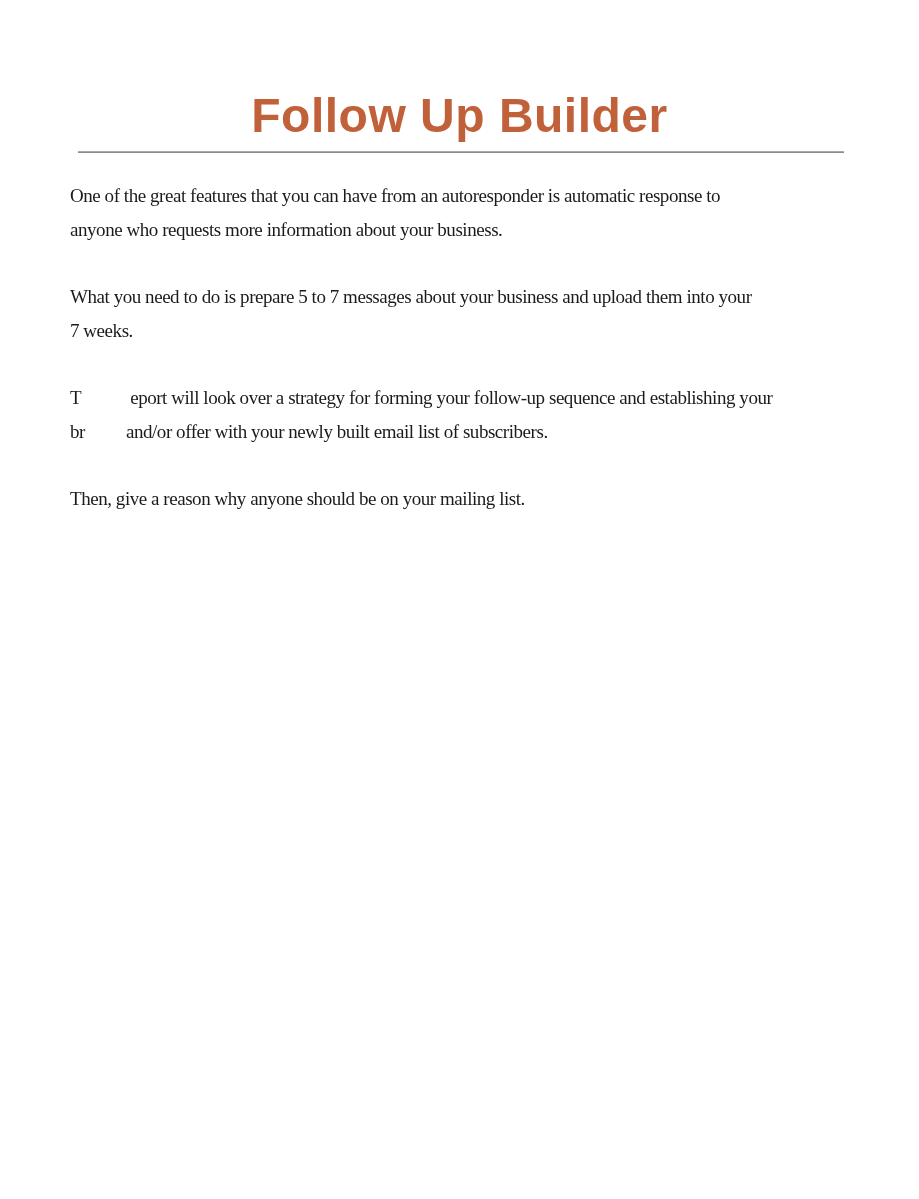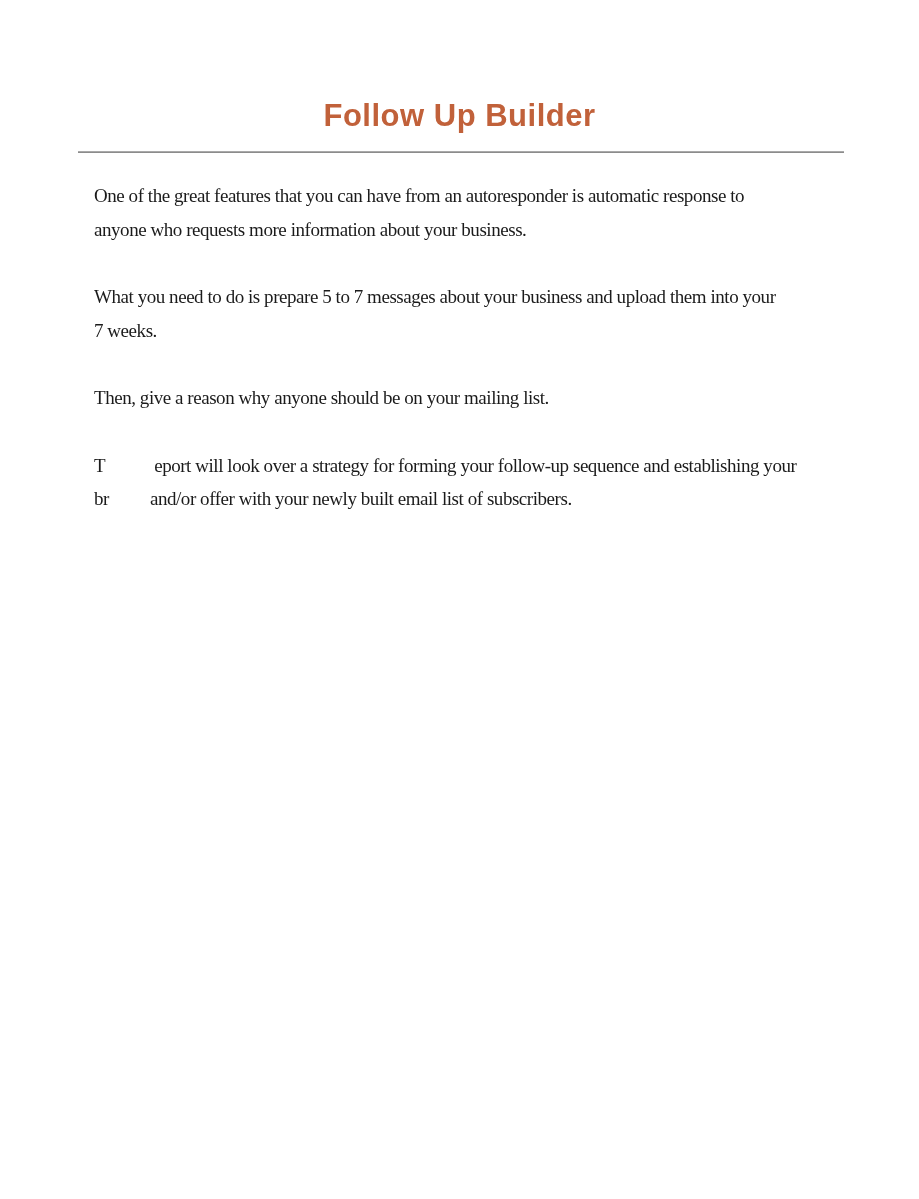--- a/index.html
+++ b/index.html
@@ -13,33 +13,33 @@
     height: 1199px;
     background: #ffffff;
     overflow: hidden;
     font-family: "Liberation Serif", serif;
   }
   .doc-title {
     margin: 92px 0 0 0;
     text-align: center;
     font-family: "Liberation Sans", sans-serif;
     font-weight: bold;
-    font-size: 31px;
+    font-size: 48px;
     line-height: 48px;
     letter-spacing: 0.5px;
     color: #c1613a;
   }
   .title-divider {
     border: none;
     height: 2px;
     margin: 11px 75px 0 78px;
     background: linear-gradient(#b8b8b8, #7d7d7d);
   }
   .doc-body {
-    margin: 26px 60px 0 94px;
+    margin: 26px 60px 0 70px;
     color: #1b1b1b;
     font-size: 19px;
     letter-spacing: -0.45px;
     line-height: 33.5px;
   }
   .para {
     margin: 0 0 34px 0;
   }
   .line {
     white-space: nowrap;
@@ -57,20 +57,20 @@
   <div class="doc-body" id="doc-body">
       <div class="para">
         <div class="line">One of the great features that you can have from an autoresponder is automatic response to</div>
         <div class="line">anyone who requests more information about your business.</div>
       </div>
       <div class="para">
         <div class="line">What you need to do is prepare 5 to 7 messages about your business and upload them into your</div>
         <div class="line">7 weeks.</div>
       </div>
       <div class="para">
-        <div class="line">Then, give a reason why anyone should be on your mailing list.</div>
+        <div class="line"><span>T</span><span class="gap">eport will look over a strategy for forming your follow-up sequence and establishing your</span></div>
+        <div class="line"><span>br</span><span class="gap">and/or offer with your newly built email list of subscribers.</span></div>
       </div>
       <div class="para">
-        <div class="line"><span>T</span><span class="gap">eport will look over a strategy for forming your follow-up sequence and establishing your</span></div>
-        <div class="line"><span>br</span><span class="gap">and/or offer with your newly built email list of subscribers.</span></div>
+        <div class="line">Then, give a reason why anyone should be on your mailing list.</div>
       </div>
     </div>
 </div>
 
 </body></html>

